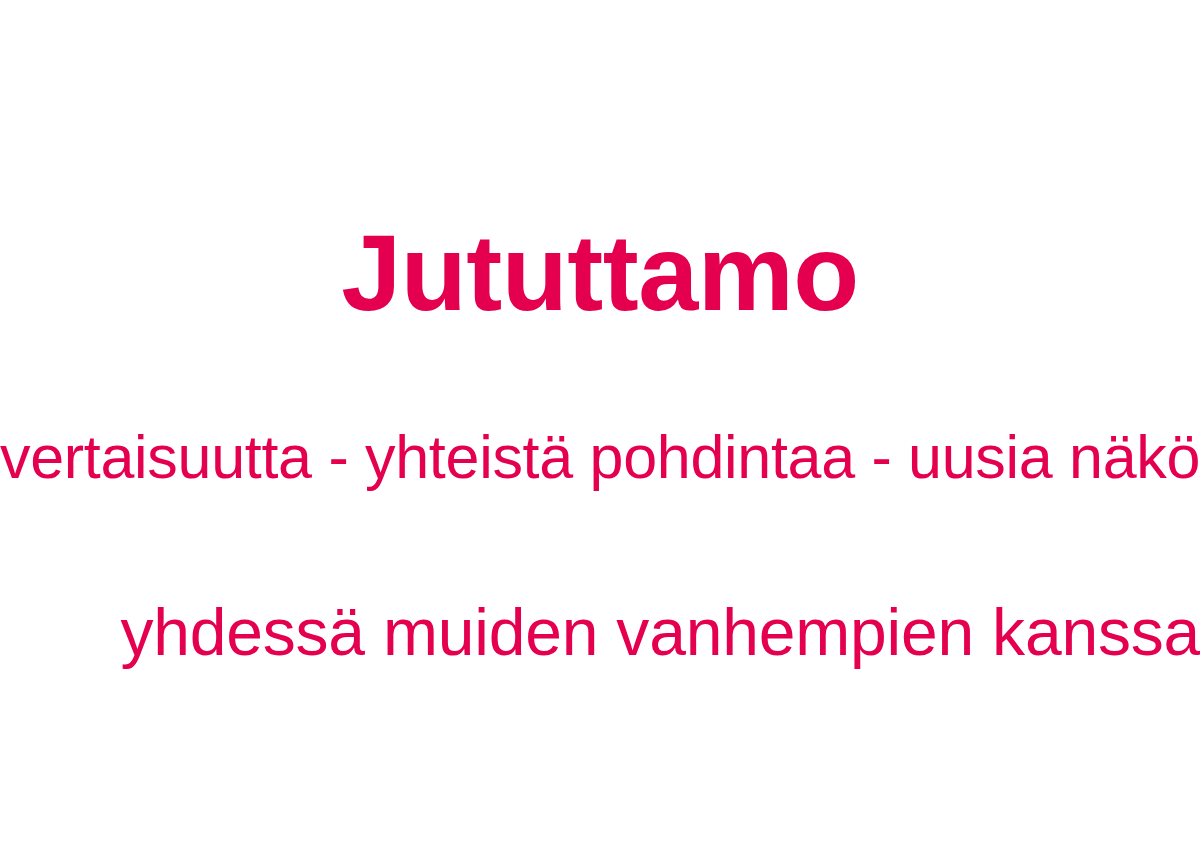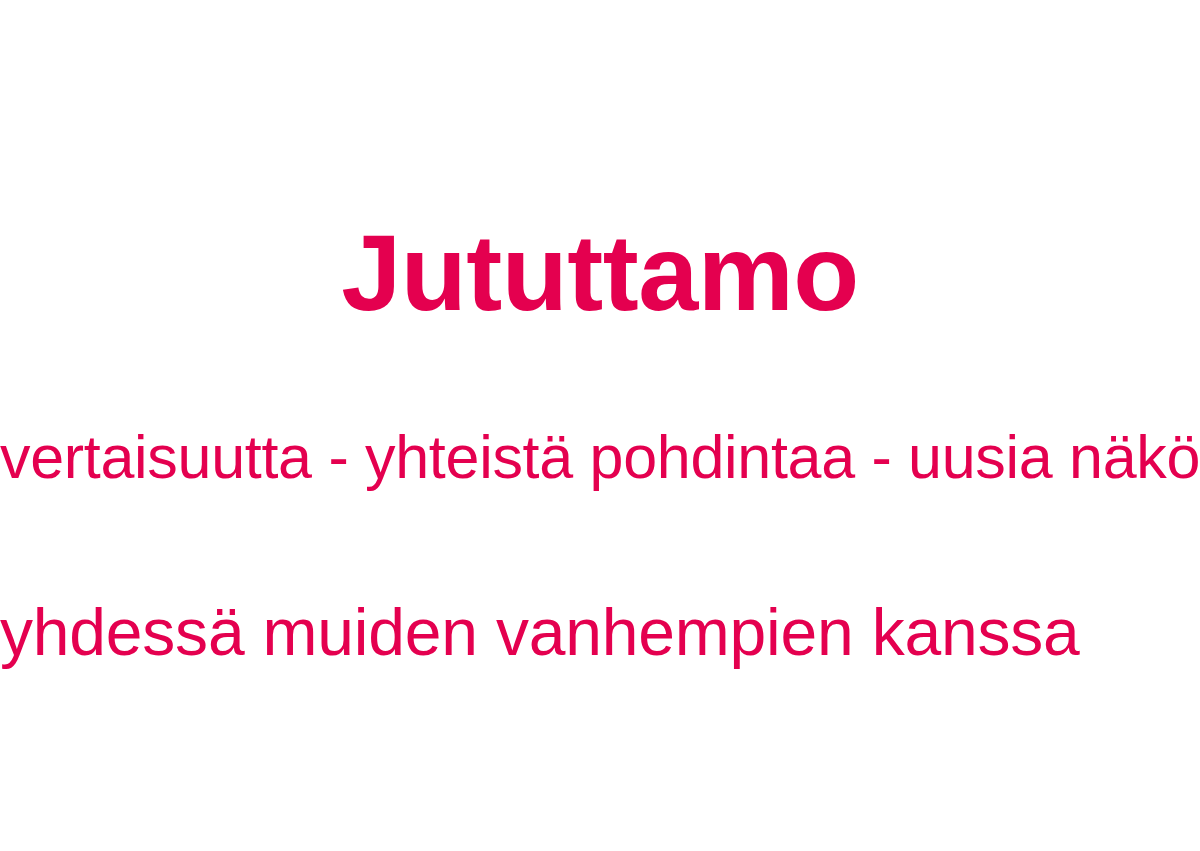--- a/index.html
+++ b/index.html
@@ -53,21 +53,21 @@
     color: #e4004f;
     white-space: nowrap;
   }
 
   
   .subtitle-b {
     position: absolute;
     left: 0;
     top: 576px;
     width: 1200px;
-    text-align: left;
+    text-align: right;
     font-size: 66px;
     line-height: 1.0;
     font-weight: 400;
     letter-spacing: -0.2px;
     color: #e4004f;
     white-space: nowrap;
   }
 </style>
 </head>
 <body>

